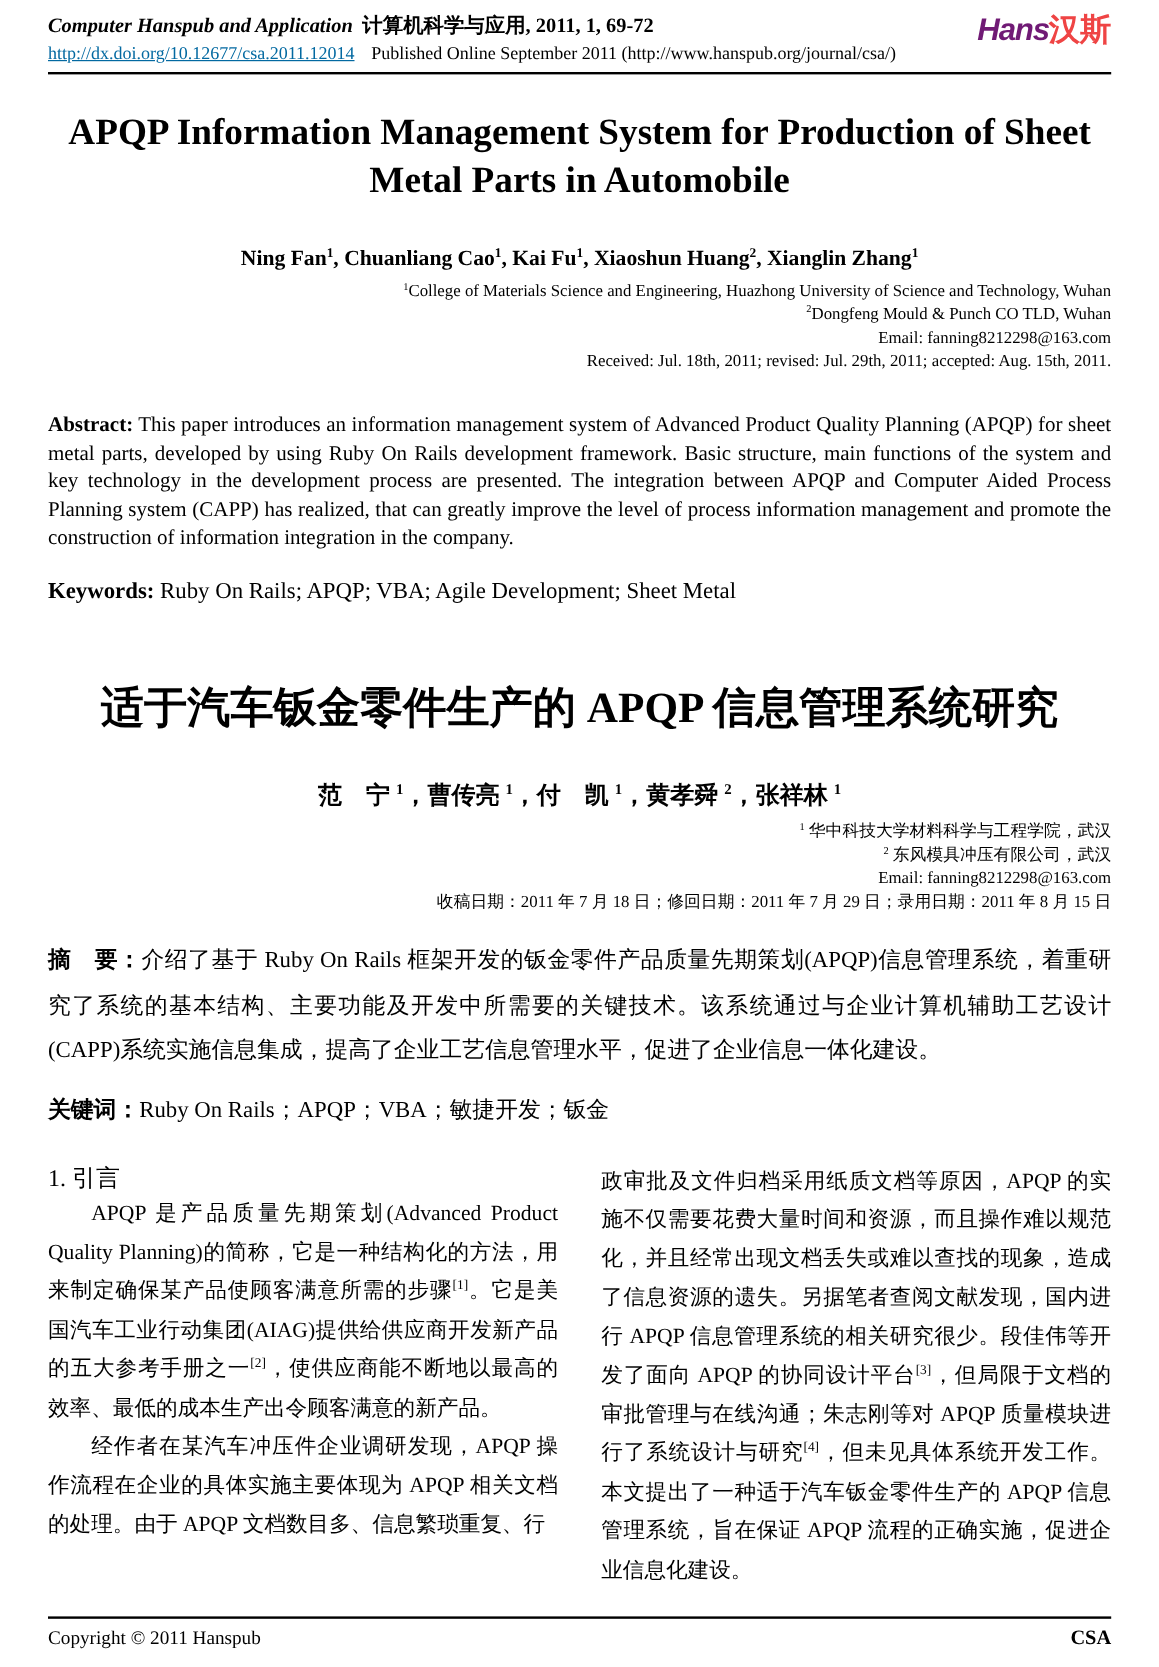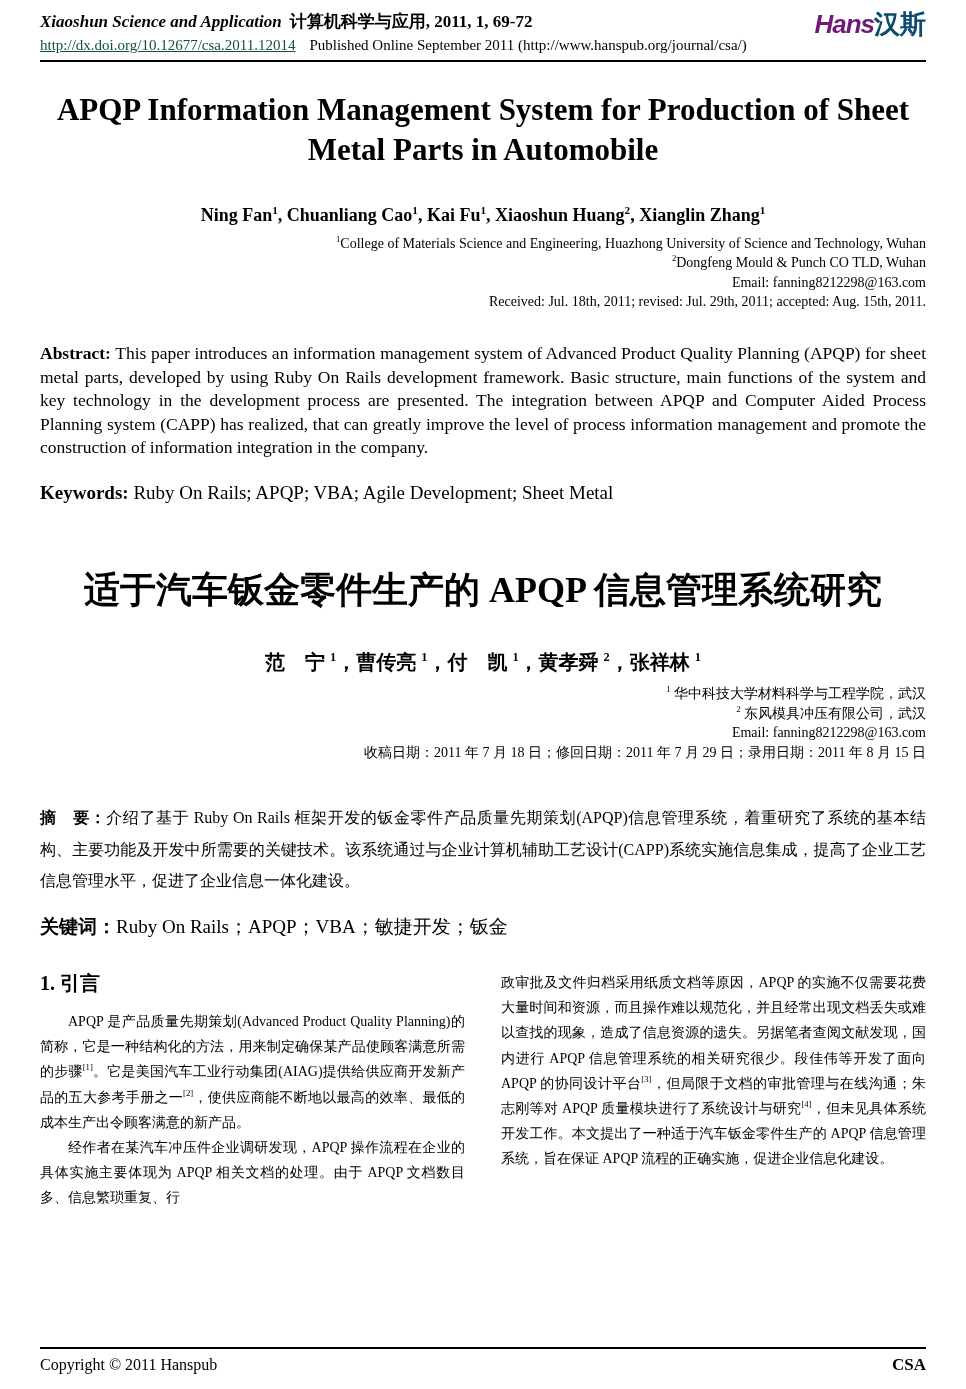--- a/index.html
+++ b/index.html
@@ -15,51 +15,51 @@
     display: flex; flex-direction: column;
     overflow: hidden;
   }
 
   
   .journal-header { display: flex; justify-content: space-between; align-items: flex-start; }
   .journal-line { font-size: 17px; font-weight: bold; }
   .j-en { font-style: italic; }
   .j-zh { margin-left: 8px; }
   .doi-line { font-size: 15px; margin-top: 4px; }
-  .doi-link { color: #14532d; text-decoration: underline; }
+  .doi-link { color: #0369a1; text-decoration: underline; }
   .published { margin-left: 14px; }
   .hans-logo { font-size: 26px; font-weight: bold; white-space: nowrap; line-height: 1.1; font-family: "Liberation Sans", "DejaVu Sans", sans-serif; }
   .logo-red { color: #701a75; font-style: italic; letter-spacing: -1px; }
-  .logo-zh { color: #0c4a6e; }
+  .logo-zh { color: #ef4444; }
   .header-rule { border-top: 2px solid #000; margin-top: 6px; }
 
   
   .title-en {
     font-size: 31px; font-weight: bold; text-align: center;
     line-height: 1.3; margin: 28px auto 0 auto; max-width: 860px;
   }
   .authors-en { text-align: center; font-weight: bold; font-size: 18px; margin-top: 34px; }
   .affil-block { margin-top: 8px; }
   .affil { text-align: right; font-size: 14px; line-height: 1.4; }
   .abstract-en { margin-top: 30px; font-size: 17.5px; line-height: 1.35; text-align: justify; }
   .keywords-en { margin-top: 22px; font-size: 19px; }
 
   
   .title-zh { font-size: 36px; font-weight: bold; text-align: center; margin-top: 62px; }
   .authors-zh { text-align: center; font-weight: bold; font-size: 20px; margin-top: 34px; }
   .affil-block-zh { margin-top: 8px; }
-  .abstract-zh { margin-top: 40px; font-size: 16px; line-height: 1.95; text-align: justify; }
+  .abstract-zh { margin-top: 20px; font-size: 19px; line-height: 1.95; text-align: justify; }
   .keywords-zh { margin-top: 18px; font-size: 19px; }
   .lbl-zh { font-weight: bold; }
 
   
   .columns { display: flex; gap: 36px; margin-top: 30px; }
   .col { flex: 1 1 0; min-width: 0; }
-  .sec-heading { font-size: 20px; font-weight: bold; margin-bottom: 12px; }
-  .body-zh { font-size: 14px; line-height: 1.8; text-align: justify; }
+  .sec-heading { font-size: 20px; font-weight: normal; }
+  .body-zh { font-size: 18px; line-height: 1.8; text-align: justify; }
   .indent { text-indent: 2em; }
 
   sup { font-size: 0.62em; vertical-align: super; line-height: 0; }
 
   
   .page-footer {
     margin-top: auto;
     border-top: 2px solid #000;
     padding-top: 6px;
     display: flex; justify-content: space-between; align-items: baseline;
@@ -68,21 +68,21 @@
   .journal-abbr { font-weight: bold; font-size: 17px; }
 </style>
 </head>
 <body>
 
 <div class="page">
 
   <header class="journal-header">
     <div class="header-text">
       <div class="journal-line">
-        <span class="j-en">Xiaoshun Science and Application</span><span class="j-zh">计算机科学与应用, 2011, 1, 69-72</span>
+        <span class="j-en">Computer Hanspub and Application</span><span class="j-zh">计算机科学与应用, 2011, 1, 69-72</span>
       </div>
       <div class="doi-line">
         <a class="doi-link" href="#">http://dx.doi.org/10.12677/csa.2011.12014</a><span class="published">Published Online September 2011 (http://www.hanspub.org/journal/csa/)</span>
       </div>
     </div>
     <div class="hans-logo">
       <span class="logo-red">Hans</span><span class="logo-zh">汉斯</span>
     </div>
   </header>
 

